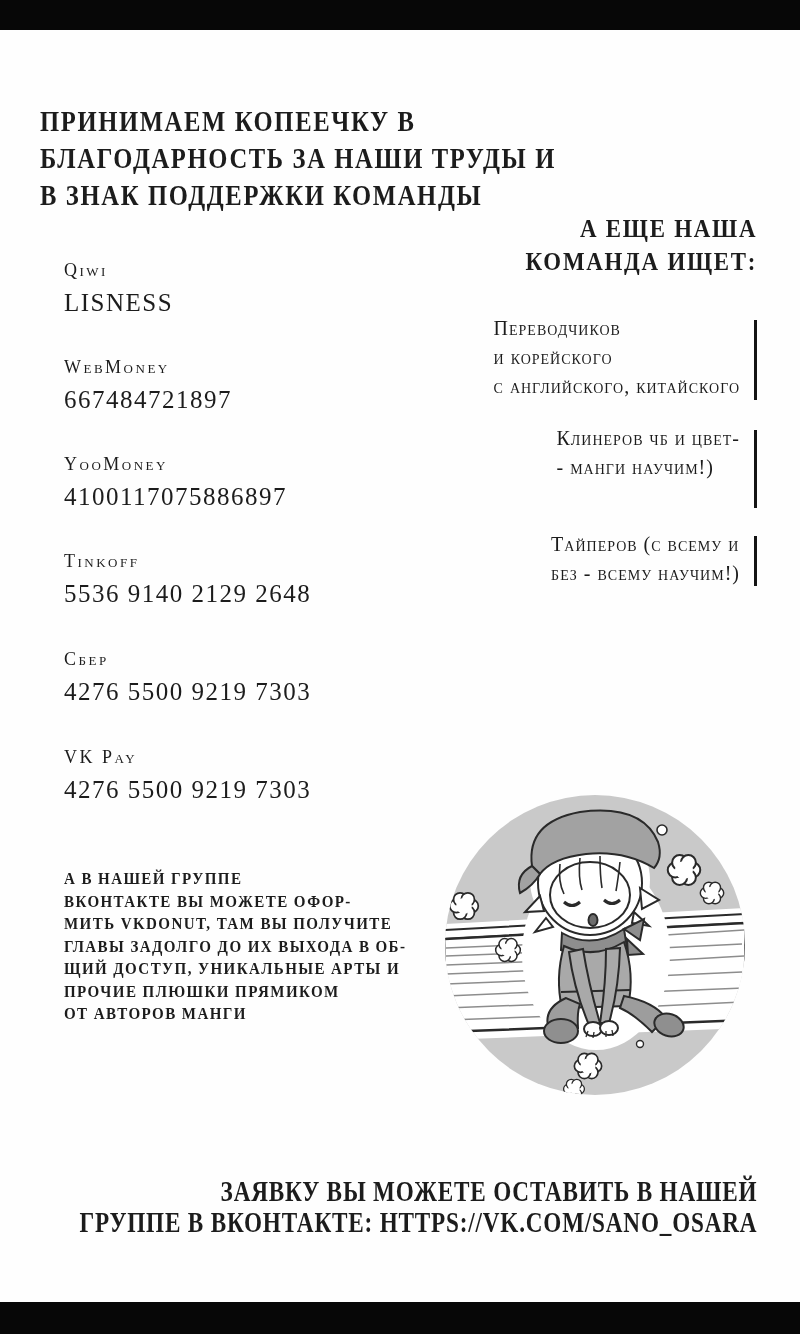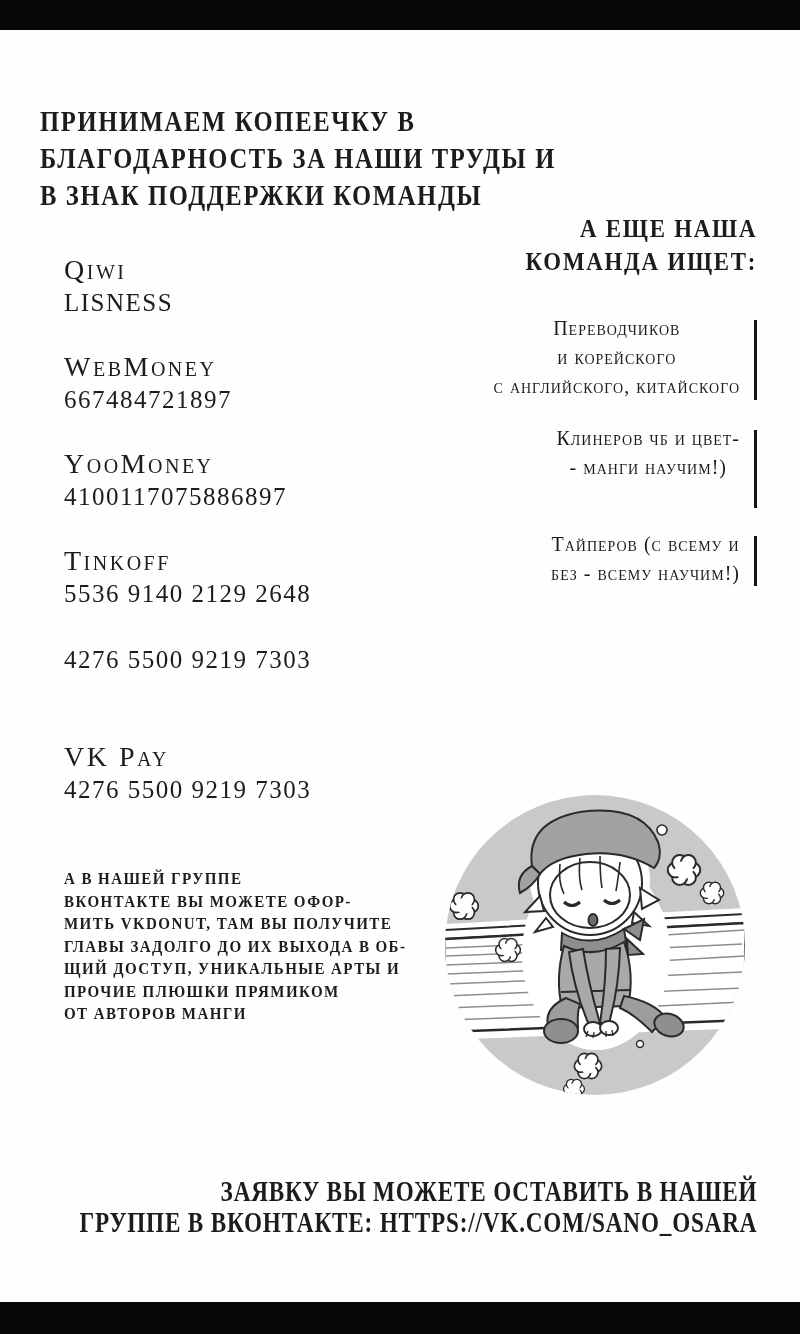--- a/index.html
+++ b/index.html
@@ -16,25 +16,25 @@
     position:absolute;left:40px;top:102px;
     font-weight:bold;font-size:30px;line-height:37px;letter-spacing:2px;
     transform:scaleX(.82);transform-origin:left top;white-space:nowrap;
   }
   .team-header{
     position:absolute;right:43px;top:212px;text-align:right;
     font-weight:bold;font-size:26px;line-height:33px;letter-spacing:2px;
     transform:scaleX(.88);transform-origin:right top;white-space:nowrap;
   }
   .payment{position:absolute;left:64px;white-space:nowrap;}
-  .payment .plabel{font-size:28px;line-height:32px;font-variant:small-caps;letter-spacing:2.5px;}
+  .payment .plabel{font-size:18px;line-height:32px;font-variant:small-caps;letter-spacing:2.5px;}
   .payment .pvalue{font-size:25px;line-height:33px;letter-spacing:1.5px;text-align:center;}
 
   .team-item{
-    position:absolute;right:60px;text-align:center;white-space:nowrap;
+    position:absolute;right:60px;text-align:left;white-space:nowrap;
     font-variant:small-caps;font-size:20px;line-height:29px;letter-spacing:1px;
   }
   .vbar{position:absolute;right:43px;width:3px;background:#141414;}
 
   .vk-note{
     position:absolute;left:64px;top:868px;
     font-weight:bold;font-size:16px;line-height:22.5px;letter-spacing:1.5px;
     transform:scaleX(.94);transform-origin:left top;white-space:nowrap;
   }
   .footer-note{
@@ -71,20 +71,21 @@
 </div>
 <div class="payment" style="top:448px">
   <div class="plabel">YooMoney</div>
   <div class="pvalue">4100117075886897</div>
 </div>
 <div class="payment" style="top:545px">
   <div class="plabel">Tinkoff</div>
   <div class="pvalue">5536 9140 2129 2648</div>
 </div>
 <div class="payment" style="top:643px">
+  <div class="plabel">Сбер</div>
   <div class="pvalue">4276 5500 9219 7303</div>
 </div>
 <div class="payment" style="top:741px">
   <div class="plabel">VK Pay</div>
   <div class="pvalue">4276 5500 9219 7303</div>
 </div>
 
 <div class="team-item" style="top:314px">
   <div>Переводчиков</div>
   <div>и корейского</div>

